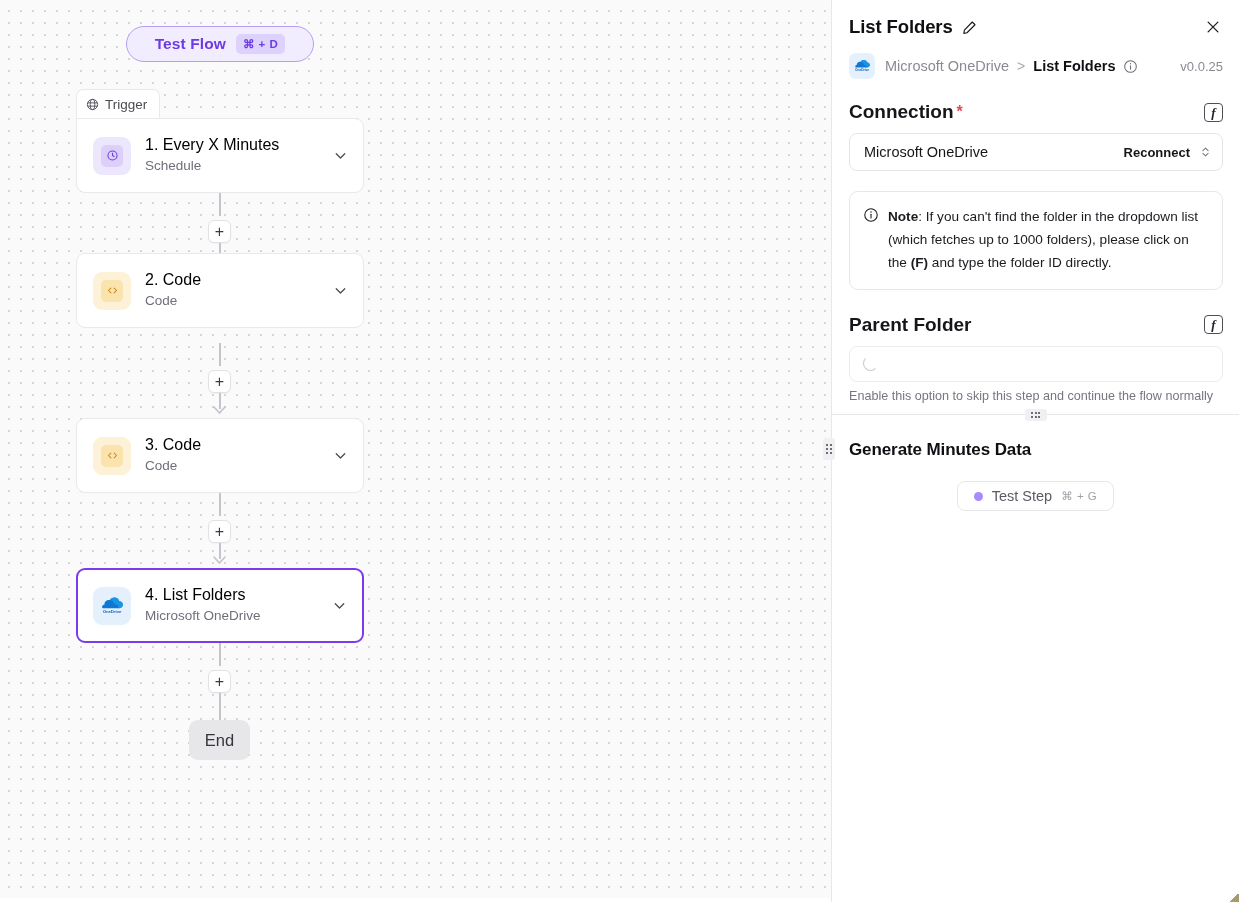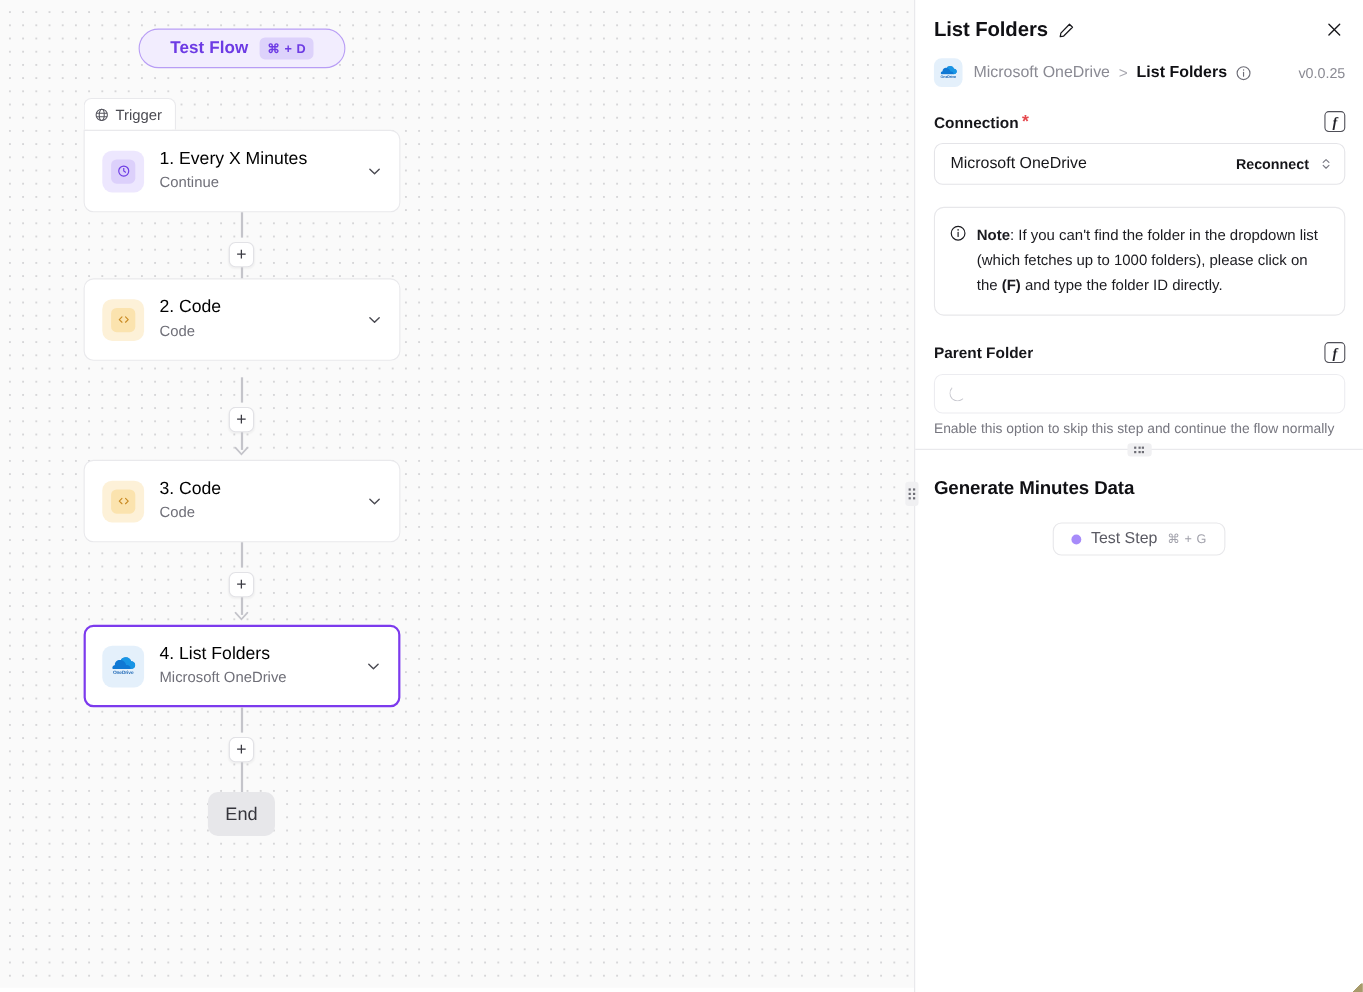--- a/index.html
+++ b/index.html
@@ -144,21 +144,21 @@
   .breadcrumb .bc-app { font-size: 14.5px; color: #8a8a93; margin-left: 2px; }
   .breadcrumb .bc-sep { font-size: 14px; color: #a8a8b0; }
   .breadcrumb .bc-cur { font-size: 14.5px; color: #101014; font-weight: 700; }
   .breadcrumb .info { display:flex; cursor:pointer; }
   .breadcrumb .ver { margin-left: auto; font-size: 13px; color: #8a8a93; }
 
   .field-label-row {
     display: flex; align-items: center;
     padding: 0 16px 0 17px; margin-top: 22px;
   }
-  .field-label { font-size: 14px; font-weight: 700; color: #16161a; }
+  .field-label { font-size: 19px; font-weight: 700; color: #16161a; }
   .req { color: #e5484d; margin-left: 3px; font-weight: 700; }
   .fx-btn {
     margin-left: auto; width: 19px; height: 19px;
     border: 1.3px solid #4e4e57; border-radius: 4px;
     display: flex; align-items: center; justify-content: center;
     font-family: "Liberation Serif", serif; font-style: italic;
     font-size: 13px; font-weight: 700; color: #23232a; cursor: pointer;
     line-height: 1;
   }
 
@@ -286,21 +286,21 @@
       <span class="ico purple">
         <span class="inner-sq p">
           <svg width="13" height="13" viewBox="0 0 16 16" fill="none" stroke="#6d3be4" stroke-width="1.3">
             <circle cx="8" cy="8" r="5.6"></circle>
               <path d="M8 4.6V8l2.4 1.6"></path>
           </svg>
         </span>
       </span>
       <span class="txt">
         <span class="title">1. Every X Minutes</span>
-        <span class="sub" style="display:block">Continue</span>
+        <span class="sub" style="display:block">Schedule</span>
       </span>
       <span class="chev">
         <svg width="17" height="17" viewBox="0 0 20 20" fill="none" stroke="#4a4a52" stroke-width="1.5" stroke-linecap="round" stroke-linejoin="round">
             <path d="M5 8l5 5 5-5"></path>
           </svg>
       </span>
     </div>
 
     <div class="conn" style="top:193px; height:23px"></div>
     <div class="plus-btn" style="top:220px">

